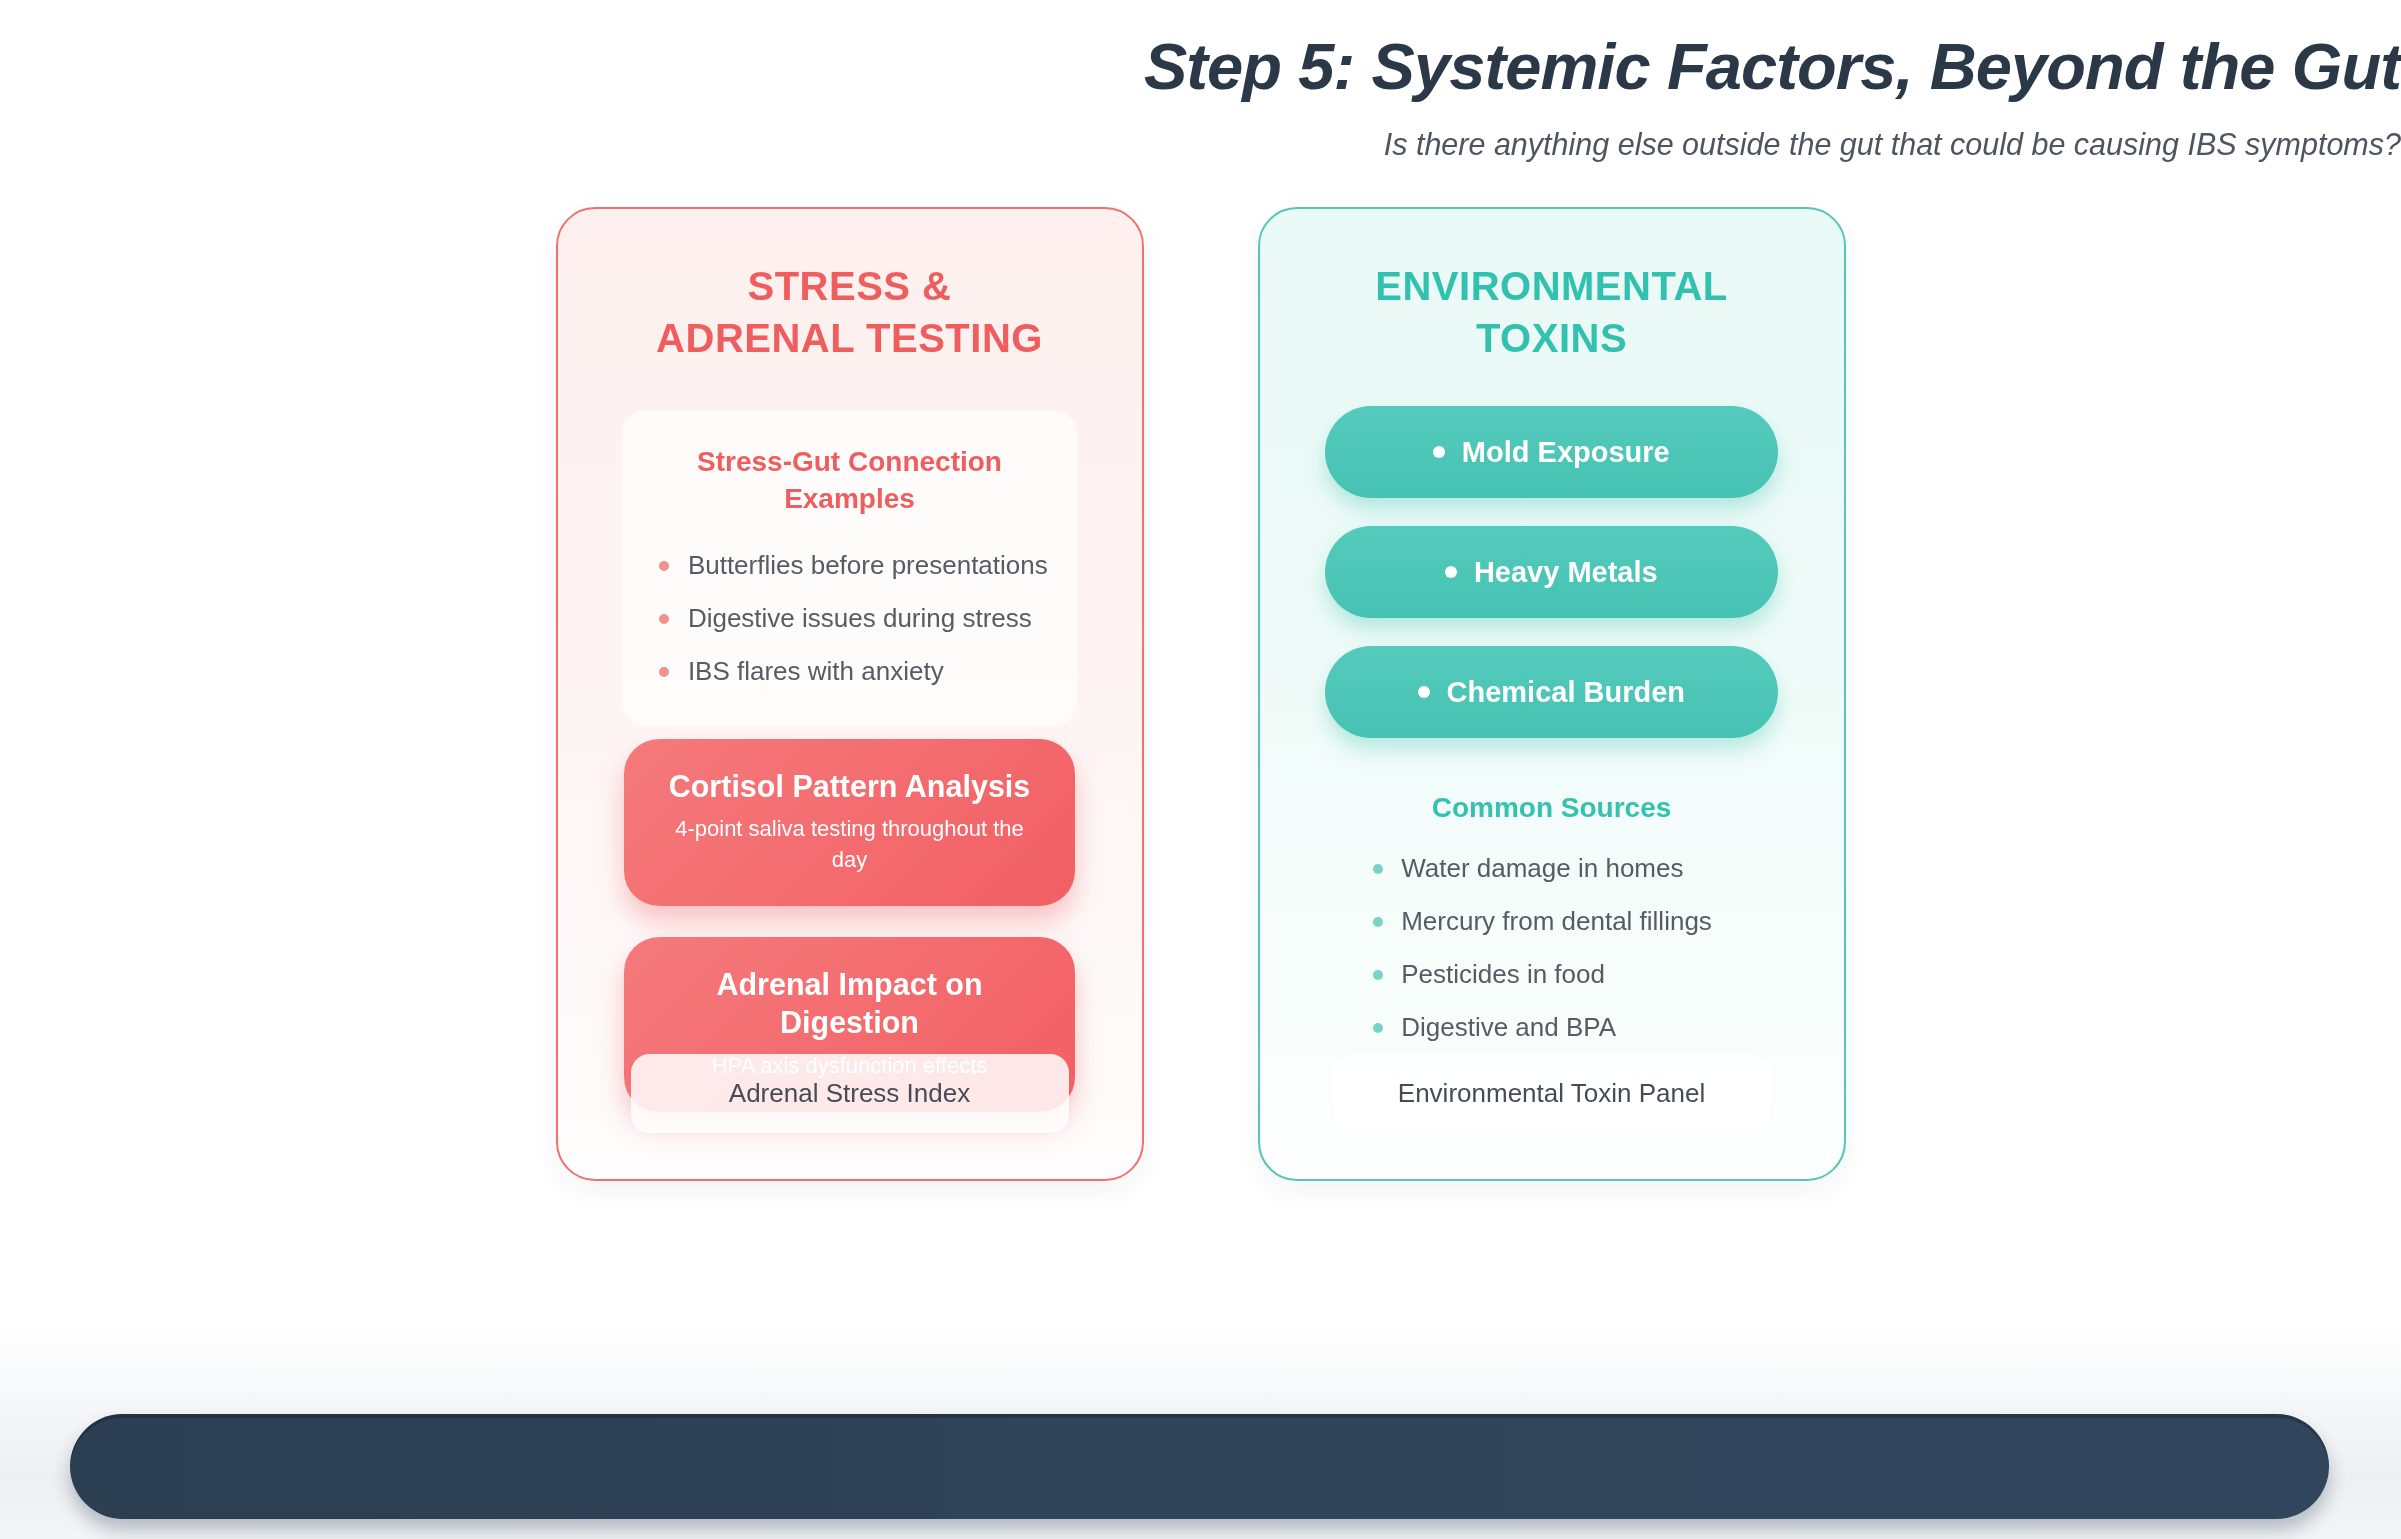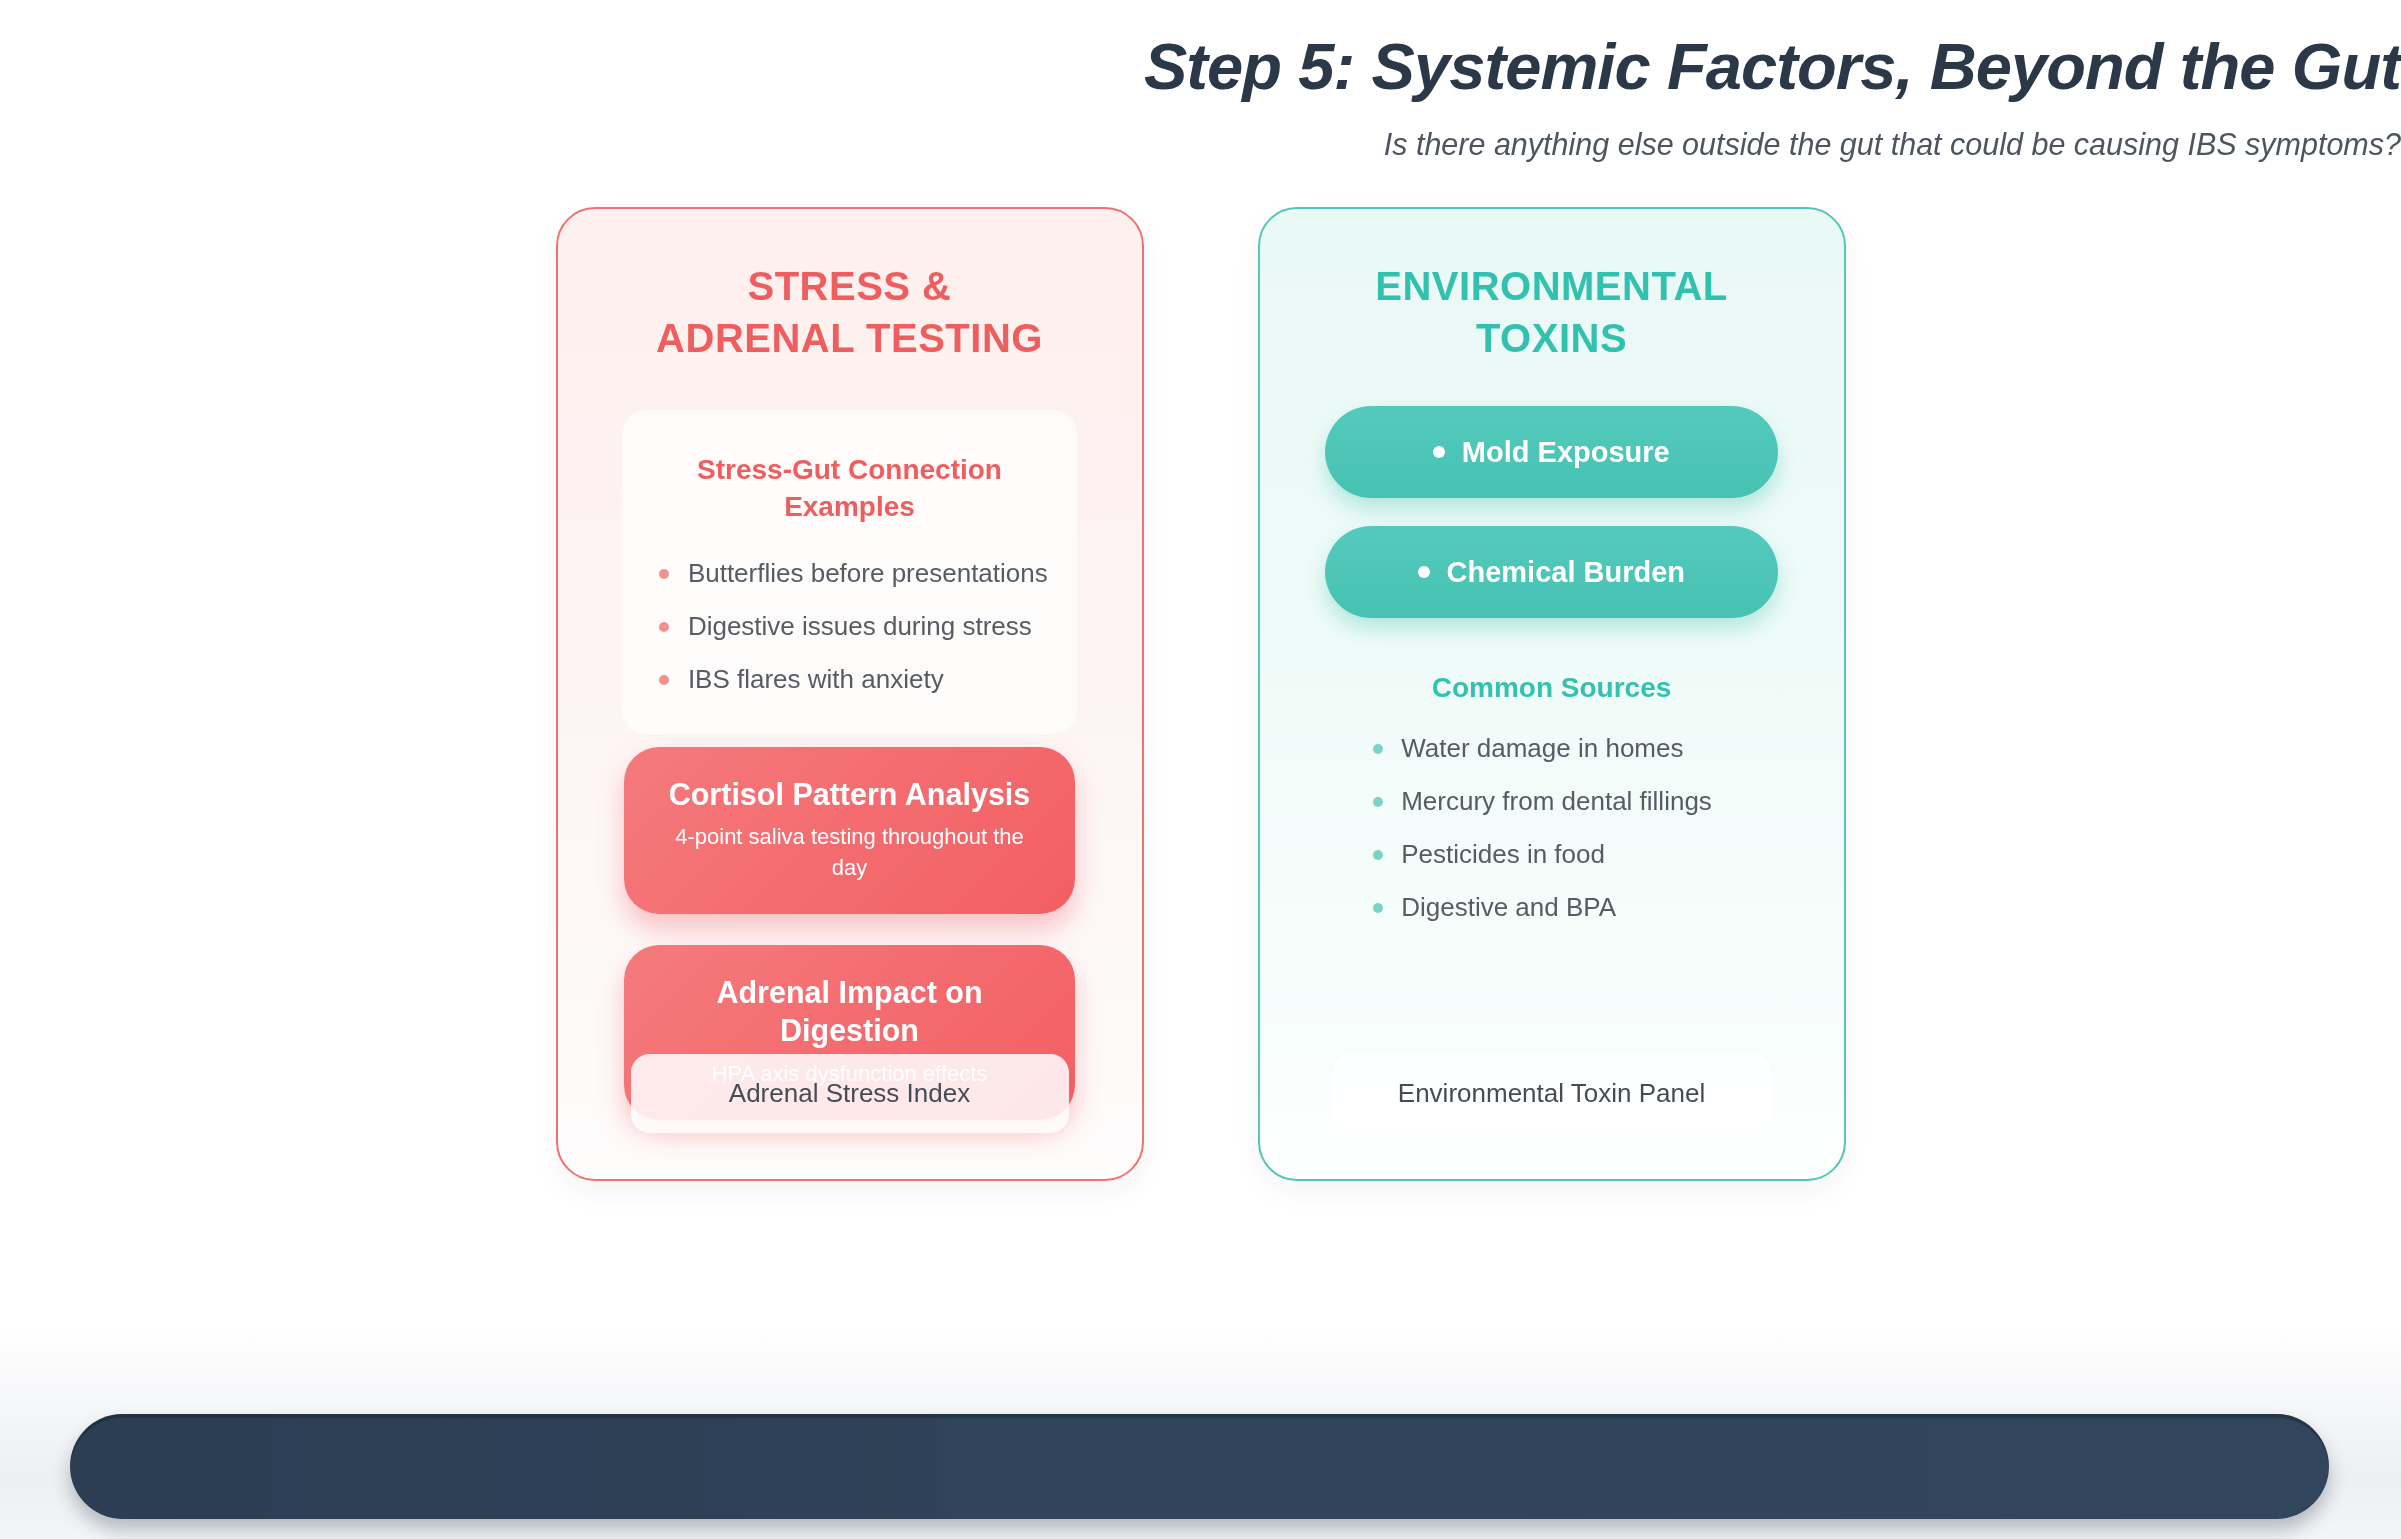--- a/index.html
+++ b/index.html
@@ -74,21 +74,21 @@
     background: rgba(255, 255, 255, 0.65);
     padding: 33px 28px 39px;
   }
   .examples-heading {
     font-size: 28px;
     font-weight: 700;
     color: #ee5e5e;
     text-align: center;
     line-height: 37px;
     max-width: 351px;
-    margin: 8px auto;
+    margin: 0 auto;
   }
   .bullet-list {
     margin-top: 33px;
     display: flex;
     flex-direction: column;
     gap: 22px;
     padding-left: 9.2px;
   }
   .bullet-item {
     display: flex;
@@ -259,20 +259,24 @@
         <span>TOXINS</span>
       </div>
 
       <div class="pill-stack">
         <div class="teal-pill">
           <span class="pill-dot"></span>
           <span>Mold Exposure</span>
         </div>
         <div class="teal-pill">
           <span class="pill-dot"></span>
+          <span>Heavy Metals</span>
+        </div>
+        <div class="teal-pill">
+          <span class="pill-dot"></span>
           <span>Chemical Burden</span>
         </div>
       </div>
 
       <div class="sources-section">
         <div class="sources-heading">Common Sources</div>
         <div class="bullet-list">
           <div class="bullet-item">
             <span class="dot teal"></span>
             <span>Water damage in homes</span>

